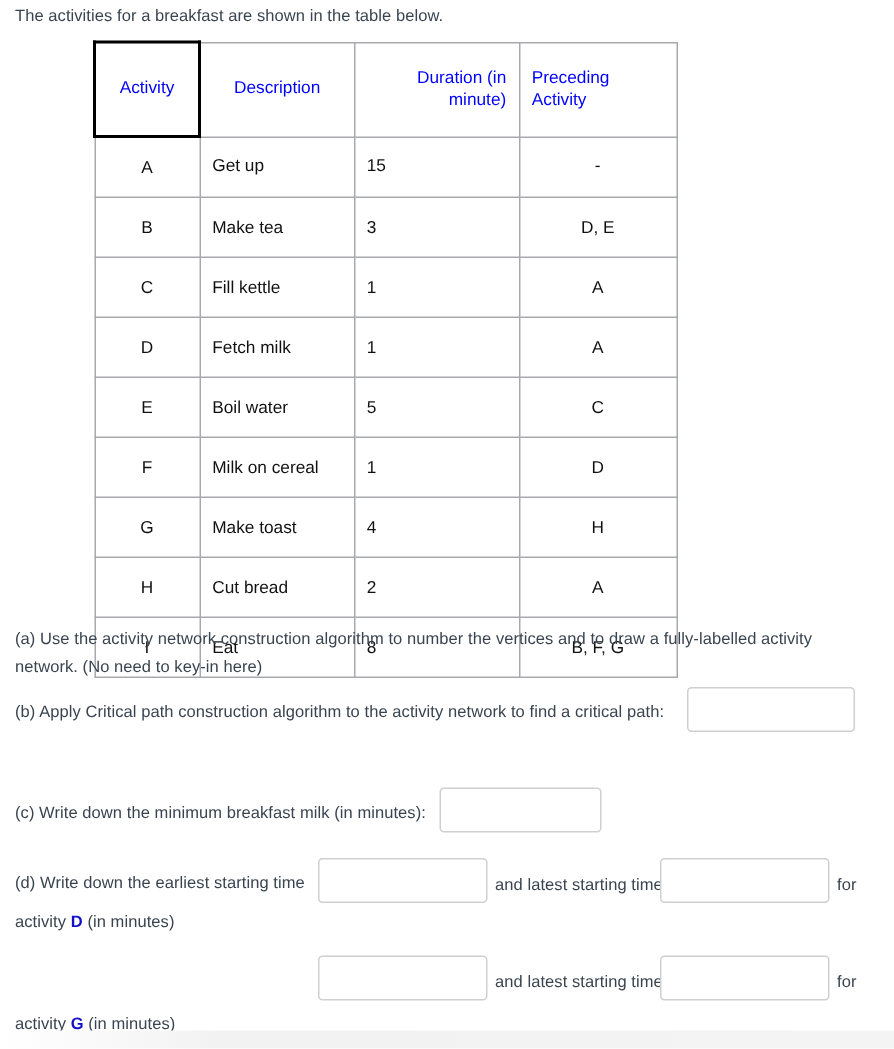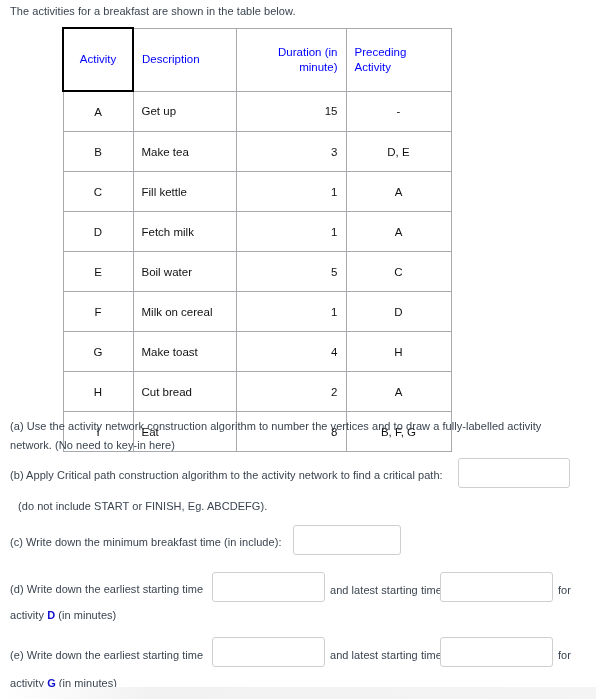--- a/index.html
+++ b/index.html
@@ -65,39 +65,39 @@
     font-size: 11.5px;
     font-weight: normal;
     line-height: 15px;
     padding: 2px 8px;
   }
   th.h-activity {
     border: 2px solid #000000 !important;
     text-align: center;
   }
   th.h-desc {
-    text-align: left;
+    text-align: center;
   }
   th.h-dur {
     text-align: right;
   }
   th.h-prec {
     text-align: left;
   }
 
   table.act-table tbody td {
     height: 35px;
     color: #111111;
     font-size: 11.5px;
     line-height: 14px;
     padding: 2px 8px;
   }
   td.d-activity { text-align: center; }
   td.d-desc     { text-align: left; margin-top: 12px; }
-  td.d-dur      { text-align: right; }
+  td.d-dur      { text-align: left; }
   td.d-prec     { text-align: center; }
 
   
   .q {
     position: absolute;
     font-size: 11px;
     color: #3a4450;
     line-height: 19px;
     letter-spacing: 0.05px;
   }
@@ -238,39 +238,37 @@
           <td class="d-prec">B, F, G</td>
         </tr>
       </tbody>
     </table>
   </div>
 
   <div class="q q-a">(a) Use the activity network construction algorithm to number the vertices and to draw a fully-labelled activity network. (No need to key-in here)</div>
 
   <div class="q q-b">(b) Apply Critical path construction algorithm to the activity network to find a critical path:</div>
   <input class="answer in-b" type="text" value="" style="">
-  <div class="q q-bnote">(do not include START or FINISH, Eg. ABCDEFG).</div>
-
-  <div class="q q-c">(c) Write down the minimum breakfast time (in include):</div>
+
+  <div class="q q-c">(c) Write down the minimum breakfast milk (in minutes):</div>
   <input class="answer in-c" type="text" value="" style="">
 
   <div class="q q-d">(d) Write down the earliest starting time</div>
   <input class="answer in-d1" type="text" value="" style="">
   <div class="q lbl-d-mid">and latest starting time</div>
   <input class="answer in-d2" type="text" value="" style="">
   <div class="q lbl-d-for">for</div>
   <div class="inline-row q-dtail">
     <span>activity</span>
     <span>&nbsp;</span>
     <span class="act-letter">D</span>
     <span>&nbsp;</span>
     <span>(in minutes)</span>
   </div>
 
-  <div class="q q-e">(e) Write down the earliest starting time</div>
   <input class="answer in-e1" type="text" value="" style="">
   <div class="q lbl-e-mid">and latest starting time</div>
   <input class="answer in-e2" type="text" value="" style="">
   <div class="q lbl-e-for">for</div>
   <div class="inline-row q-etail">
     <span>activity</span>
     <span>&nbsp;</span>
     <span class="act-letter">G</span>
     <span>&nbsp;</span>
     <span>(in minutes)</span>

